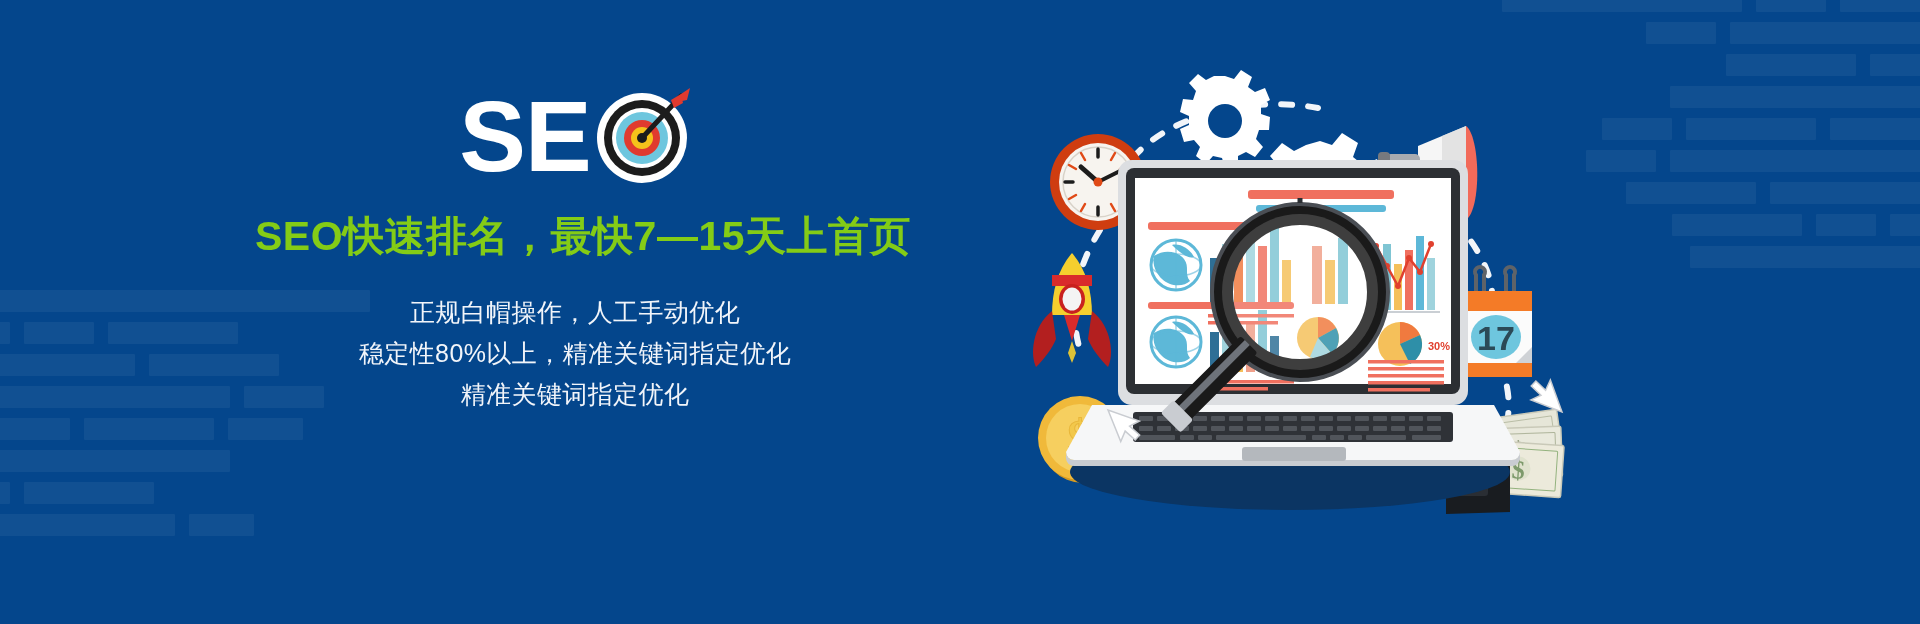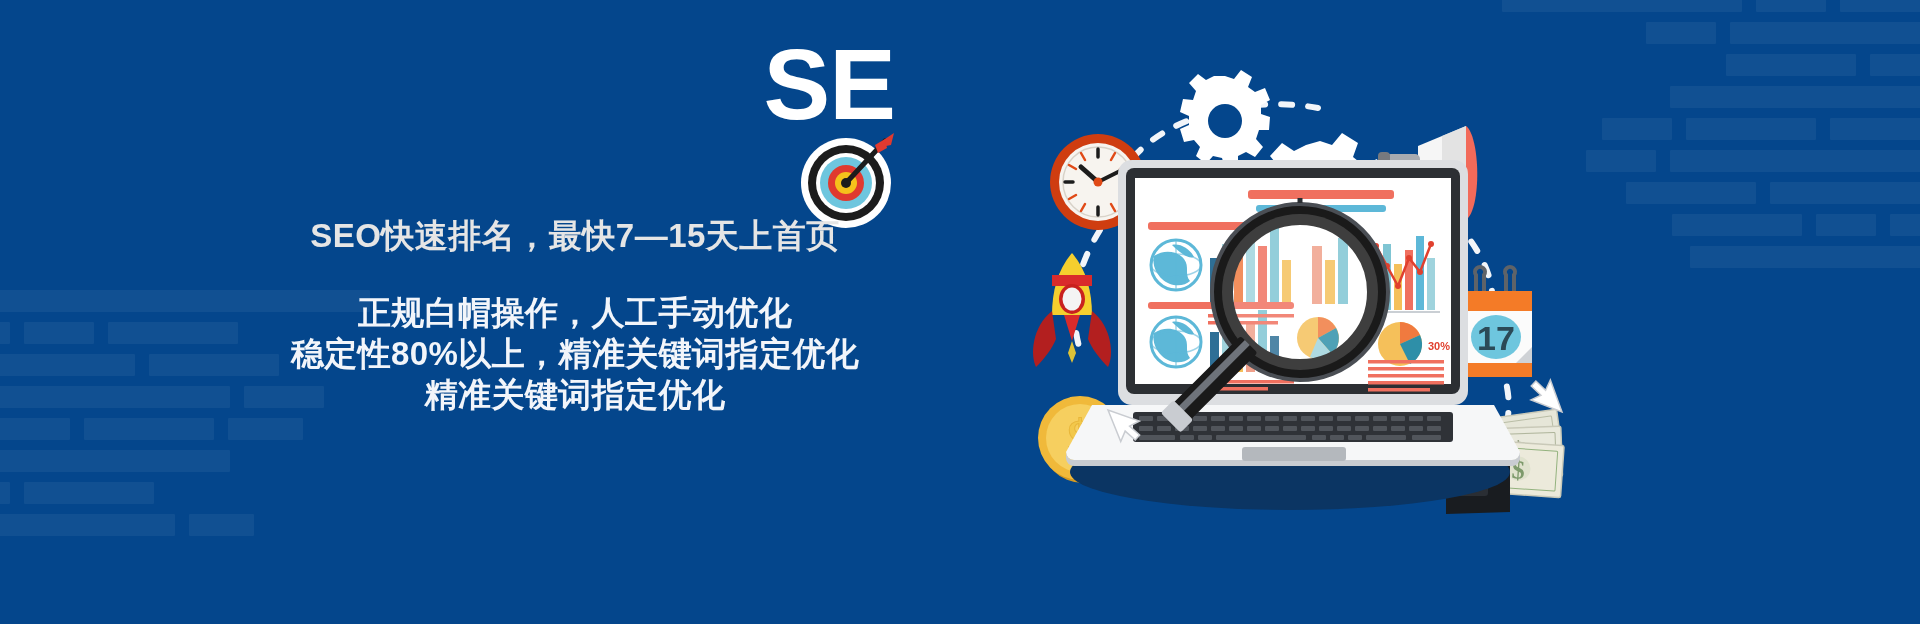--- a/index.html
+++ b/index.html
@@ -30,51 +30,50 @@
   #text-col {
     position:absolute;
     left:255px; top:88px;
     width:640px;
     text-align:center;
     color:#ffffff;
   }
 
   #seo-logo {
     display:flex;
-    align-items:flex-end;
+    align-items:center;
     justify-content:center;
     height:96px;
     margin-bottom:26px;
-    flex-direction:column;
   }
   #seo-letters {
     font-size:100px;
     font-weight:bold;
     letter-spacing:-1px;
     line-height:90px;
     color:#ffffff;
     font-family:"Liberation Sans","DejaVu Sans",sans-serif;
   }
   #target-icon { margin-left:2px; margin-top:2px; }
 
   #headline {
-    font-size:33px;
+    font-size:41px;
     font-weight:bold;
     letter-spacing:0.5px;
     line-height:52px;
-    color:#e5e5e5;
+    color:#84cc16;
     white-space:nowrap;
   }
 
   #bullets { margin-top:30px; }
   #bullets .bullet-line {
-    font-size:33px;
+    font-size:25px;
     line-height:41px;
     color:#f2f5fa;
-    font-weight:bold;
+    font-weight:normal;
     letter-spacing:0.4px;
   }
 
   
   #illustration {
     position:absolute;
     left:1000px; top:60px;
     width:680px; height:500px;
   }
   #illustration svg { display:block; }

